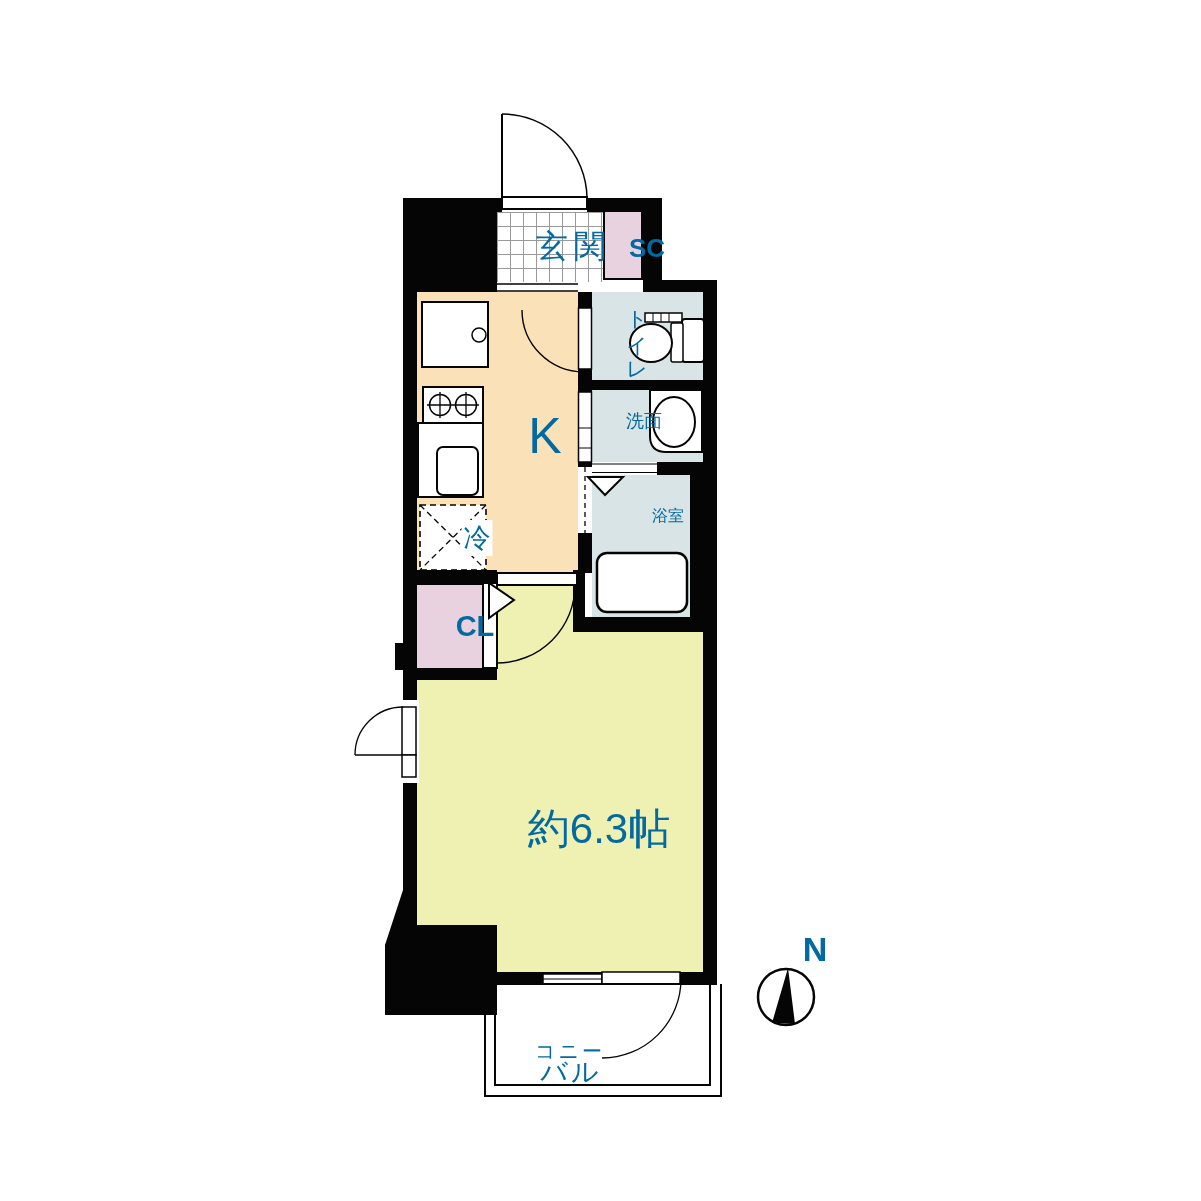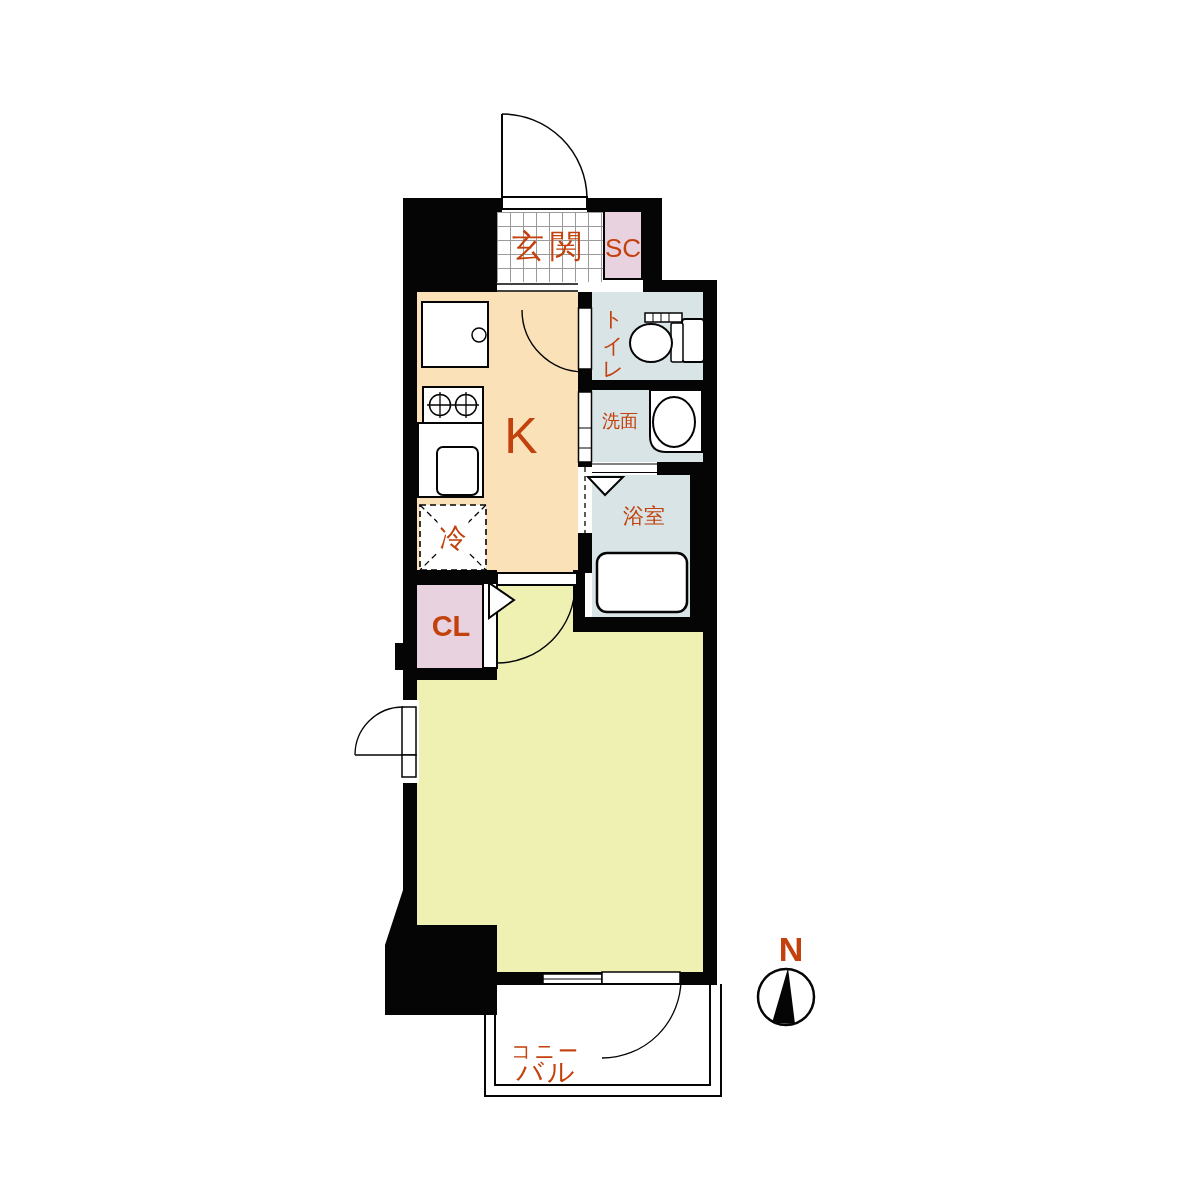--- a/index.html
+++ b/index.html
@@ -17,21 +17,21 @@
     background-color:#fff;
     background-image:
       linear-gradient(to right,#9a9a9a 1px,transparent 1px),
       linear-gradient(to bottom,#9a9a9a 1px,transparent 1px);
     background-size:13px 14px;
   }
   .sc-box{border:2px solid #050505;box-sizing:border-box;}
   svg.overlay{position:absolute;left:0;top:0;z-index:30;}
   .lbl{
     position:absolute;z-index:40;white-space:nowrap;
-    transform:translate(-50%,-50%);font-weight:500;color:#c2410c;
+    transform:translate(-50%,-50%);font-weight:500;color:#0369a1;margin-left:24px;
   }
   .vert{writing-mode:vertical-rl;text-orientation:upright;}
 </style>
 </head>
 <body>
 
 <div id="canvas">
 
   <div class="room tiles" style="left:497px;top:212px;width:106px;height:70px;z-index:10"></div>
   <div class="room fill-pink sc-box" style="left:603px;top:210px;width:40px;height:70px;z-index:10"></div>
@@ -157,24 +157,25 @@
     <rect x="495" y="984" width="215" height="101" fill="none" stroke="#050505" stroke-width="2"></rect>
     <path d="M485 1015 V1096 H721 V984" fill="none" stroke="#050505" stroke-width="2"></path>
 
     <g>
       <circle cx="786" cy="997" r="28" fill="#fff" stroke="#050505" stroke-width="2.5"></circle>
       <polygon points="788,968 772,1023 795,1024" fill="#050505"></polygon>
     </g>
   </svg>
 
   <div class="lbl" style="left:550px;top:247px;font-size:32px;letter-spacing:6px">玄関</div>
-  <div class="lbl" style="left:623px;top:248px;font-size:26px;font-weight:400">SC</div>
+  <div class="lbl" style="left:623px;top:248px;font-size:26px;font-weight:700">SC</div>
   <div class="lbl vert" style="left:613px;top:334px;font-size:21px;letter-spacing:2px">トイレ</div>
   <div class="lbl" style="left:620px;top:421px;font-size:18px">洗面</div>
-  <div class="lbl" style="left:644px;top:516px;font-size:21px">浴室</div>
+  <div class="lbl" style="left:644px;top:516px;font-size:16px">浴室</div>
   <div class="lbl" style="left:521px;top:436px;font-size:50px;font-weight:400">K</div>
   <div class="lbl" style="left:453px;top:538px;font-size:27px;background:#fff;padding:0 2px">冷</div>
   <div class="lbl" style="left:451px;top:626px;font-size:29px;font-weight:700">CL</div>
+  <div class="lbl" style="left:575px;top:829px;font-size:42px">約6.3帖</div>
   <div class="lbl" style="left:547px;top:1072px;font-size:27px;letter-spacing:3px">バル</div>
   <div class="lbl" style="left:546px;top:1051px;font-size:20px;letter-spacing:3px">コニー</div>
   <div class="lbl" style="left:791px;top:949px;font-size:34px;font-weight:bold">N</div>
 
 </div>
 
 </body></html>

